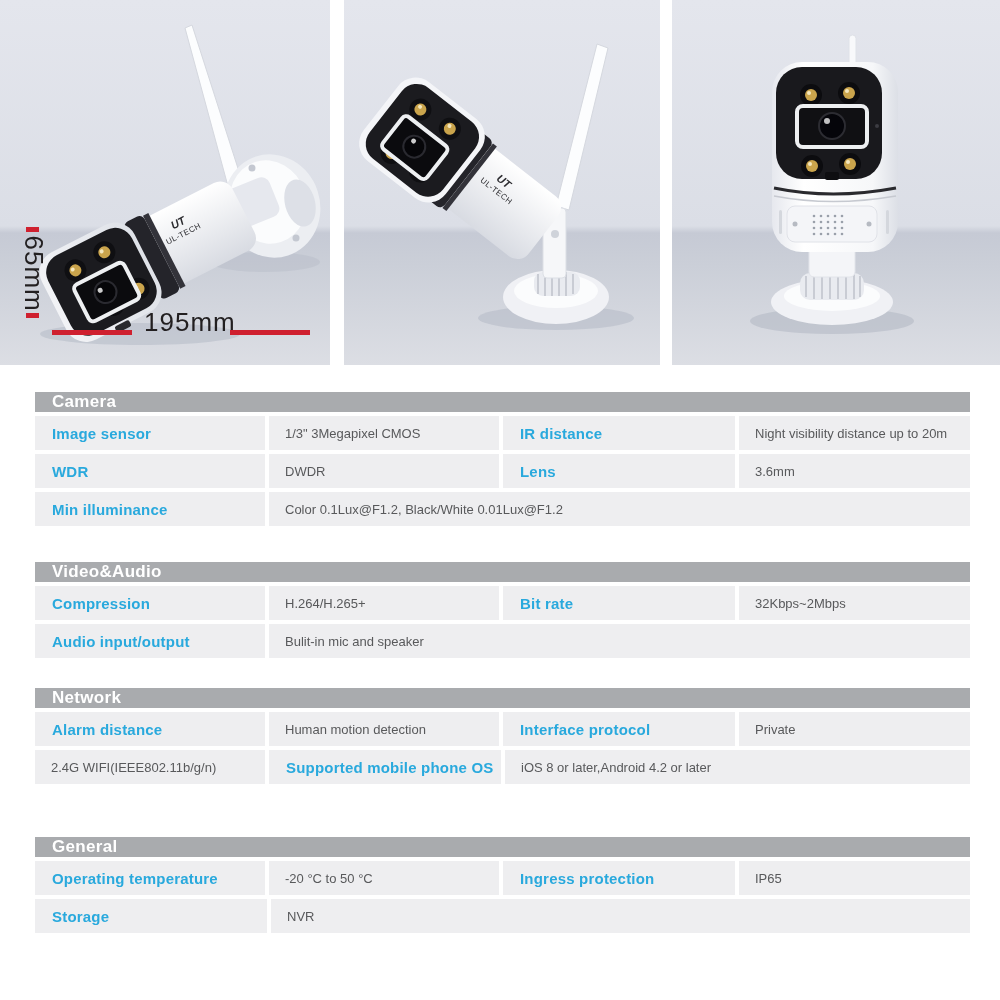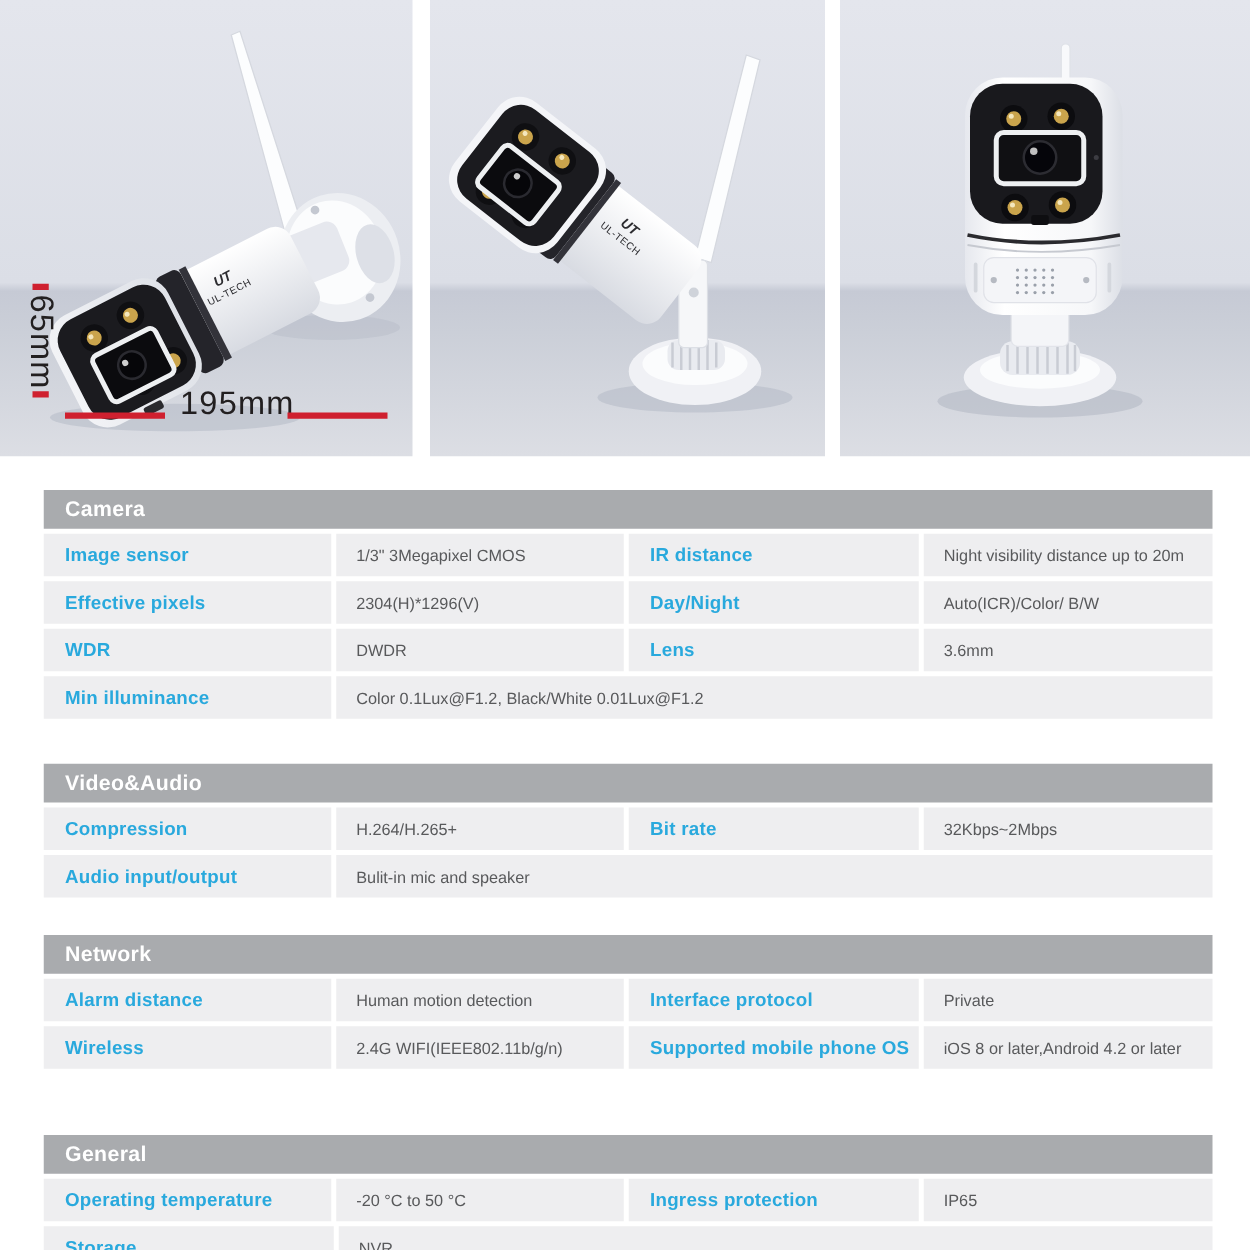--- a/index.html
+++ b/index.html
@@ -26,21 +26,21 @@
   .dash-bottom { left:26px;  top:313px; width:13px; height:5px; }
   .line-left   { left:52px;  top:330px; width:80px; height:5px; }
   .line-right  { left:230px; top:330px; width:80px; height:5px; }
 
   
   .specs { width:935px; margin-left:35px; }
   .spec-section.s-camera  { margin-top:27px; }
   .spec-section.s-video   { margin-top:36px; }
   .spec-section.s-network { margin-top:30px; }
   .spec-section.s-general { margin-top:53px; }
-  .sec-header { height:31px; background:#a9abae; display:flex; align-items:center;
+  .sec-header { height:20px; background:#a9abae; display:flex; 
     padding-left:17px; }
   .sec-title { color:#ffffff; font-size:17px; font-weight:bold; letter-spacing:.3px; }
   .spec-row { display:flex; gap:4px; margin-top:4px; height:34px; }
   .cell { background:#eeeef0; display:flex; align-items:center; overflow:hidden;
     white-space:nowrap; }
   .cell.label { width:230px; flex:0 0 auto; color:#29a9dd; font-size:15px;
     font-weight:600; padding-left:17px; letter-spacing:.2px; }
   .cell.label.c3 { width:232px; }
   .cell.value { width:230px; flex:0 0 auto; color:#58595b; font-size:13px;
     padding-left:16px; }
@@ -265,26 +265,20 @@
       <div class="sec-header">
         <div class="sec-title">Camera</div>
       </div>
       <div class="spec-row">
         <div class="cell label">Image sensor</div>
         <div class="cell value">1/3" 3Megapixel CMOS</div>
         <div class="cell label c3">IR distance</div>
         <div class="cell value c4">Night visibility distance up to 20m</div>
       </div>
       <div class="spec-row">
-        <div class="cell label">Effective pixels</div>
-        <div class="cell value">2304(H)*1296(V)</div>
-        <div class="cell label c3">Day/Night</div>
-        <div class="cell value c4">Auto(ICR)/Color/ B/W</div>
-      </div>
-      <div class="spec-row">
         <div class="cell label">WDR</div>
         <div class="cell value">DWDR</div>
         <div class="cell label c3">Lens</div>
         <div class="cell value c4">3.6mm</div>
       </div>
       <div class="spec-row">
         <div class="cell label">Min illuminance</div>
         <div class="cell value span">Color 0.1Lux@F1.2, Black/White 0.01Lux@F1.2</div>
       </div>
     </div>
@@ -307,21 +301,20 @@
       <div class="sec-header">
         <div class="sec-title">Network</div>
       </div>
       <div class="spec-row">
         <div class="cell label">Alarm distance</div>
         <div class="cell value">Human motion detection</div>
         <div class="cell label c3">Interface protocol</div>
         <div class="cell value c4">Private</div>
       </div>
       <div class="spec-row">
-        <div class="cell label">Wireless</div>
         <div class="cell value">2.4G WIFI(IEEE802.11b/g/n)</div>
         <div class="cell label c3">Supported mobile phone OS</div>
         <div class="cell value c4">iOS 8 or later,Android 4.2 or later</div>
       </div>
     </div>
     <div class="spec-section s-general">
       <div class="sec-header">
         <div class="sec-title">General</div>
       </div>
       <div class="spec-row">

